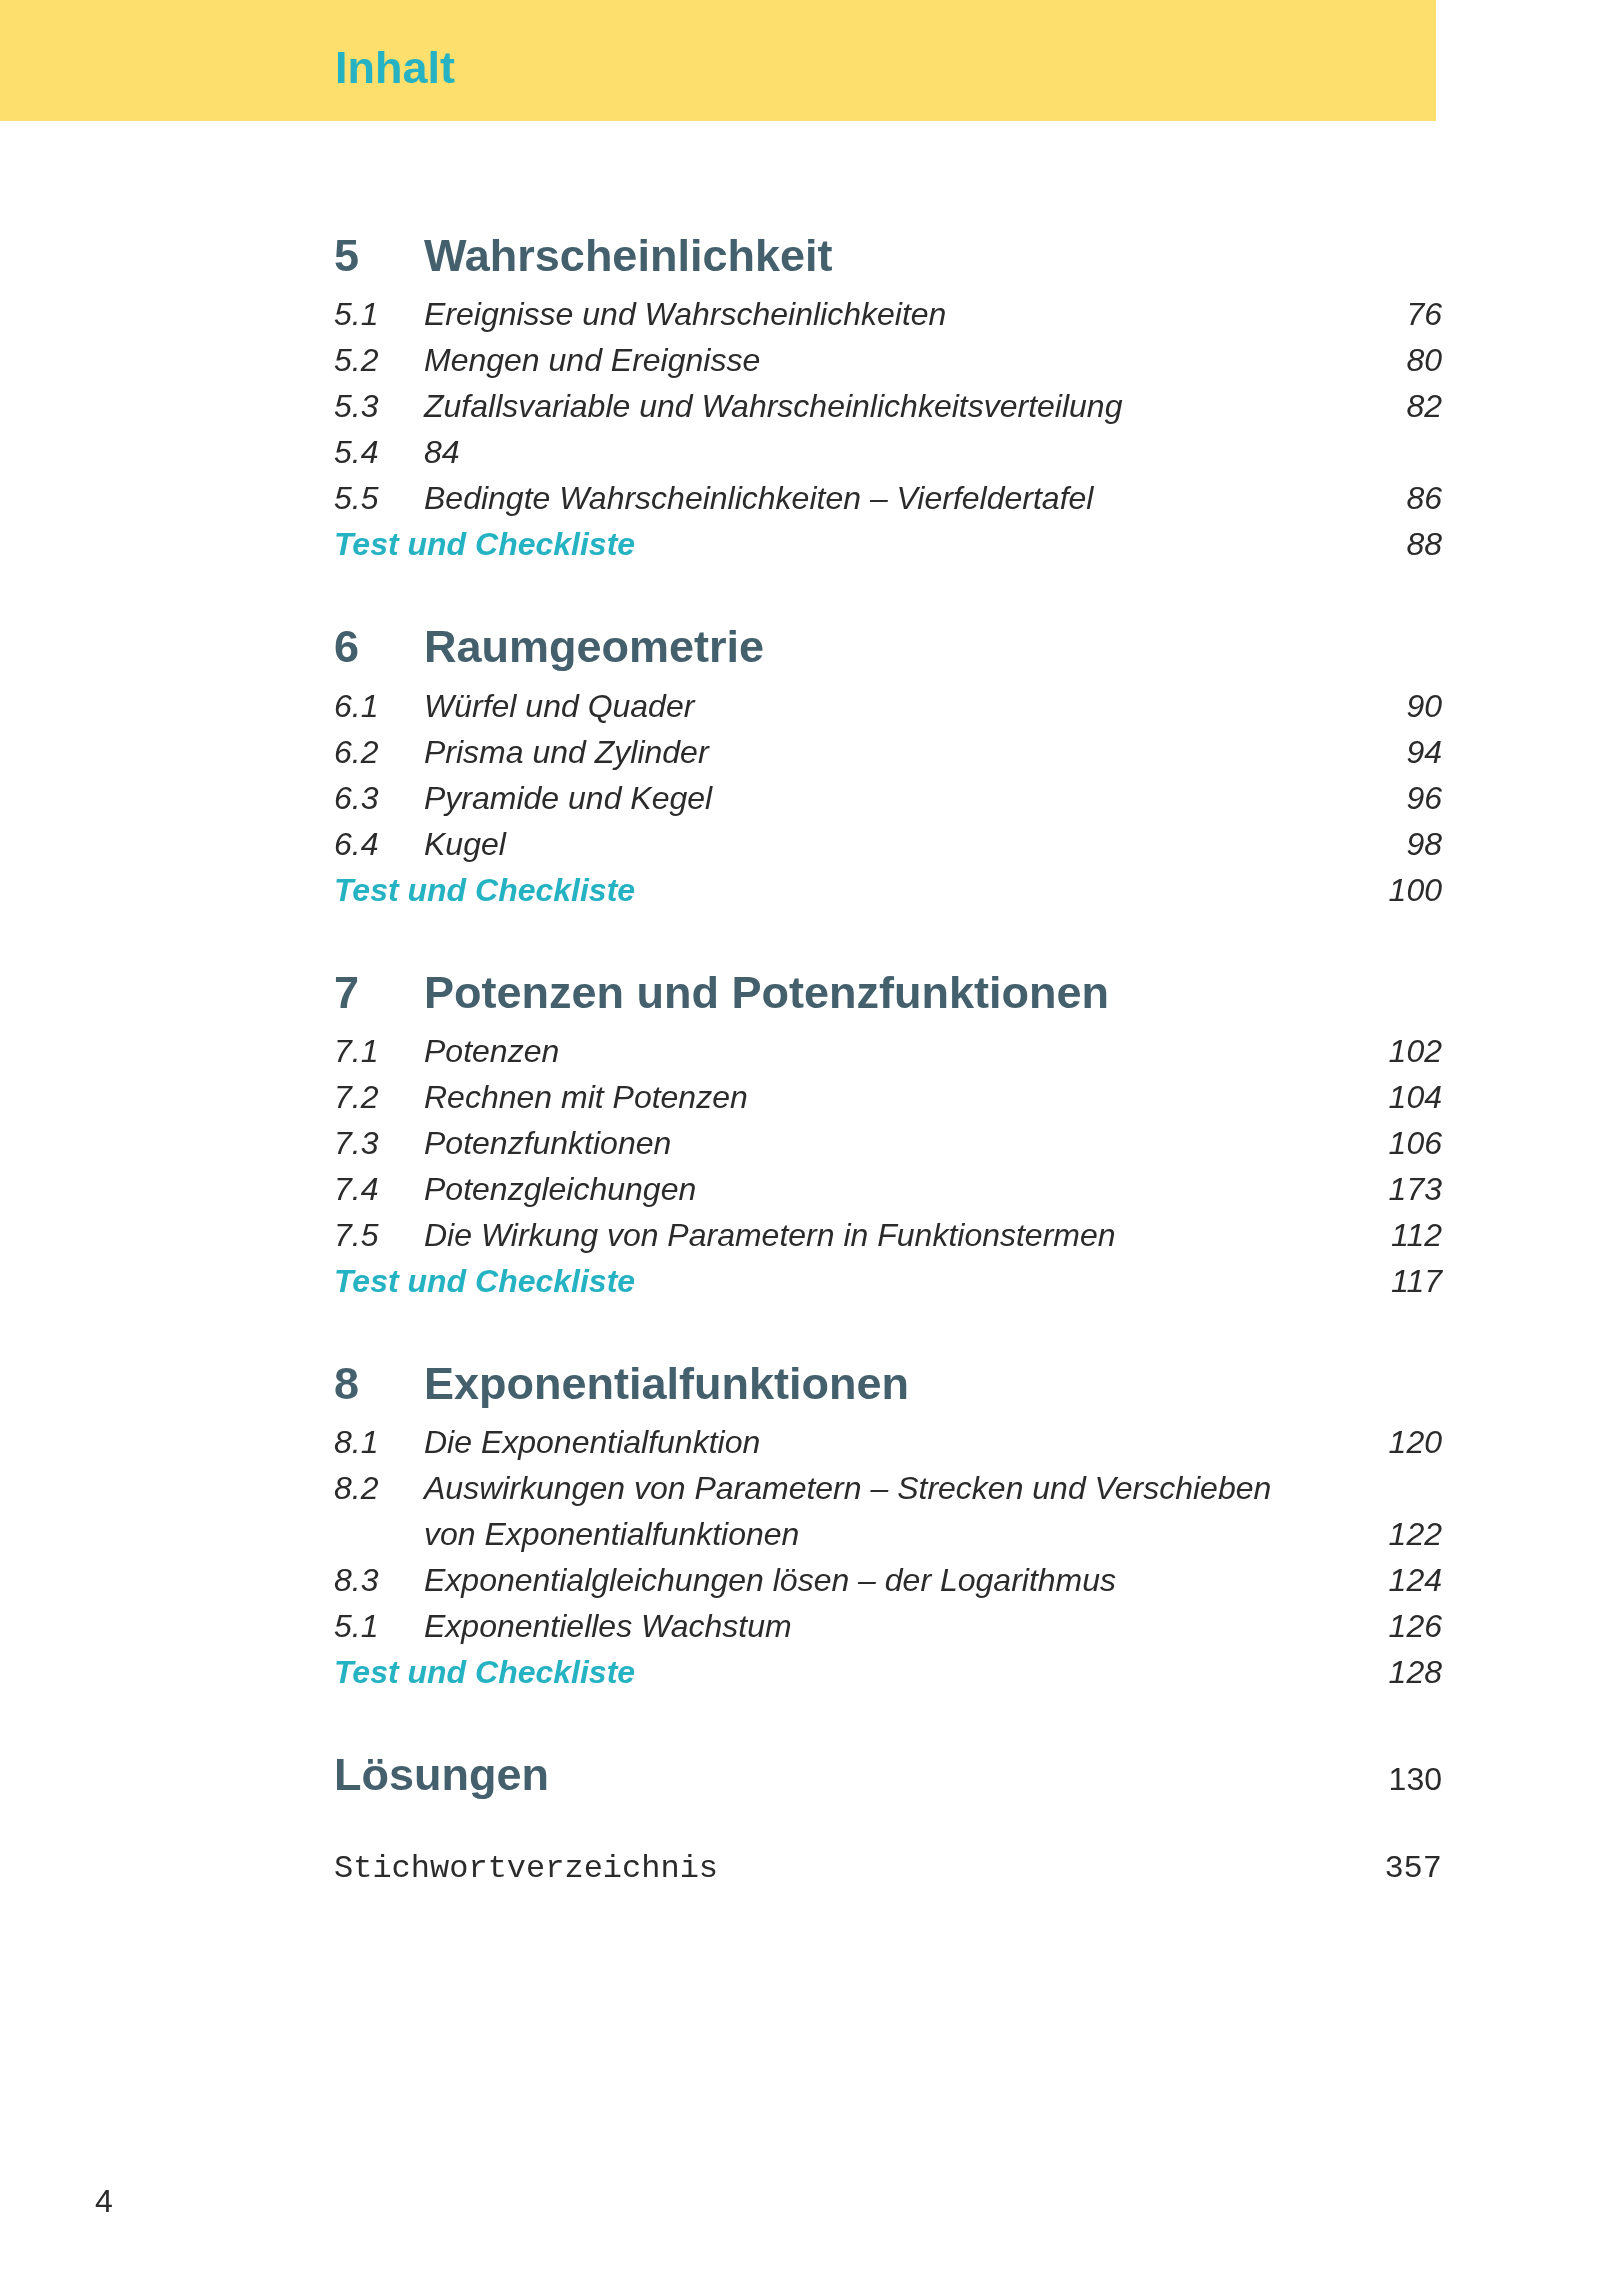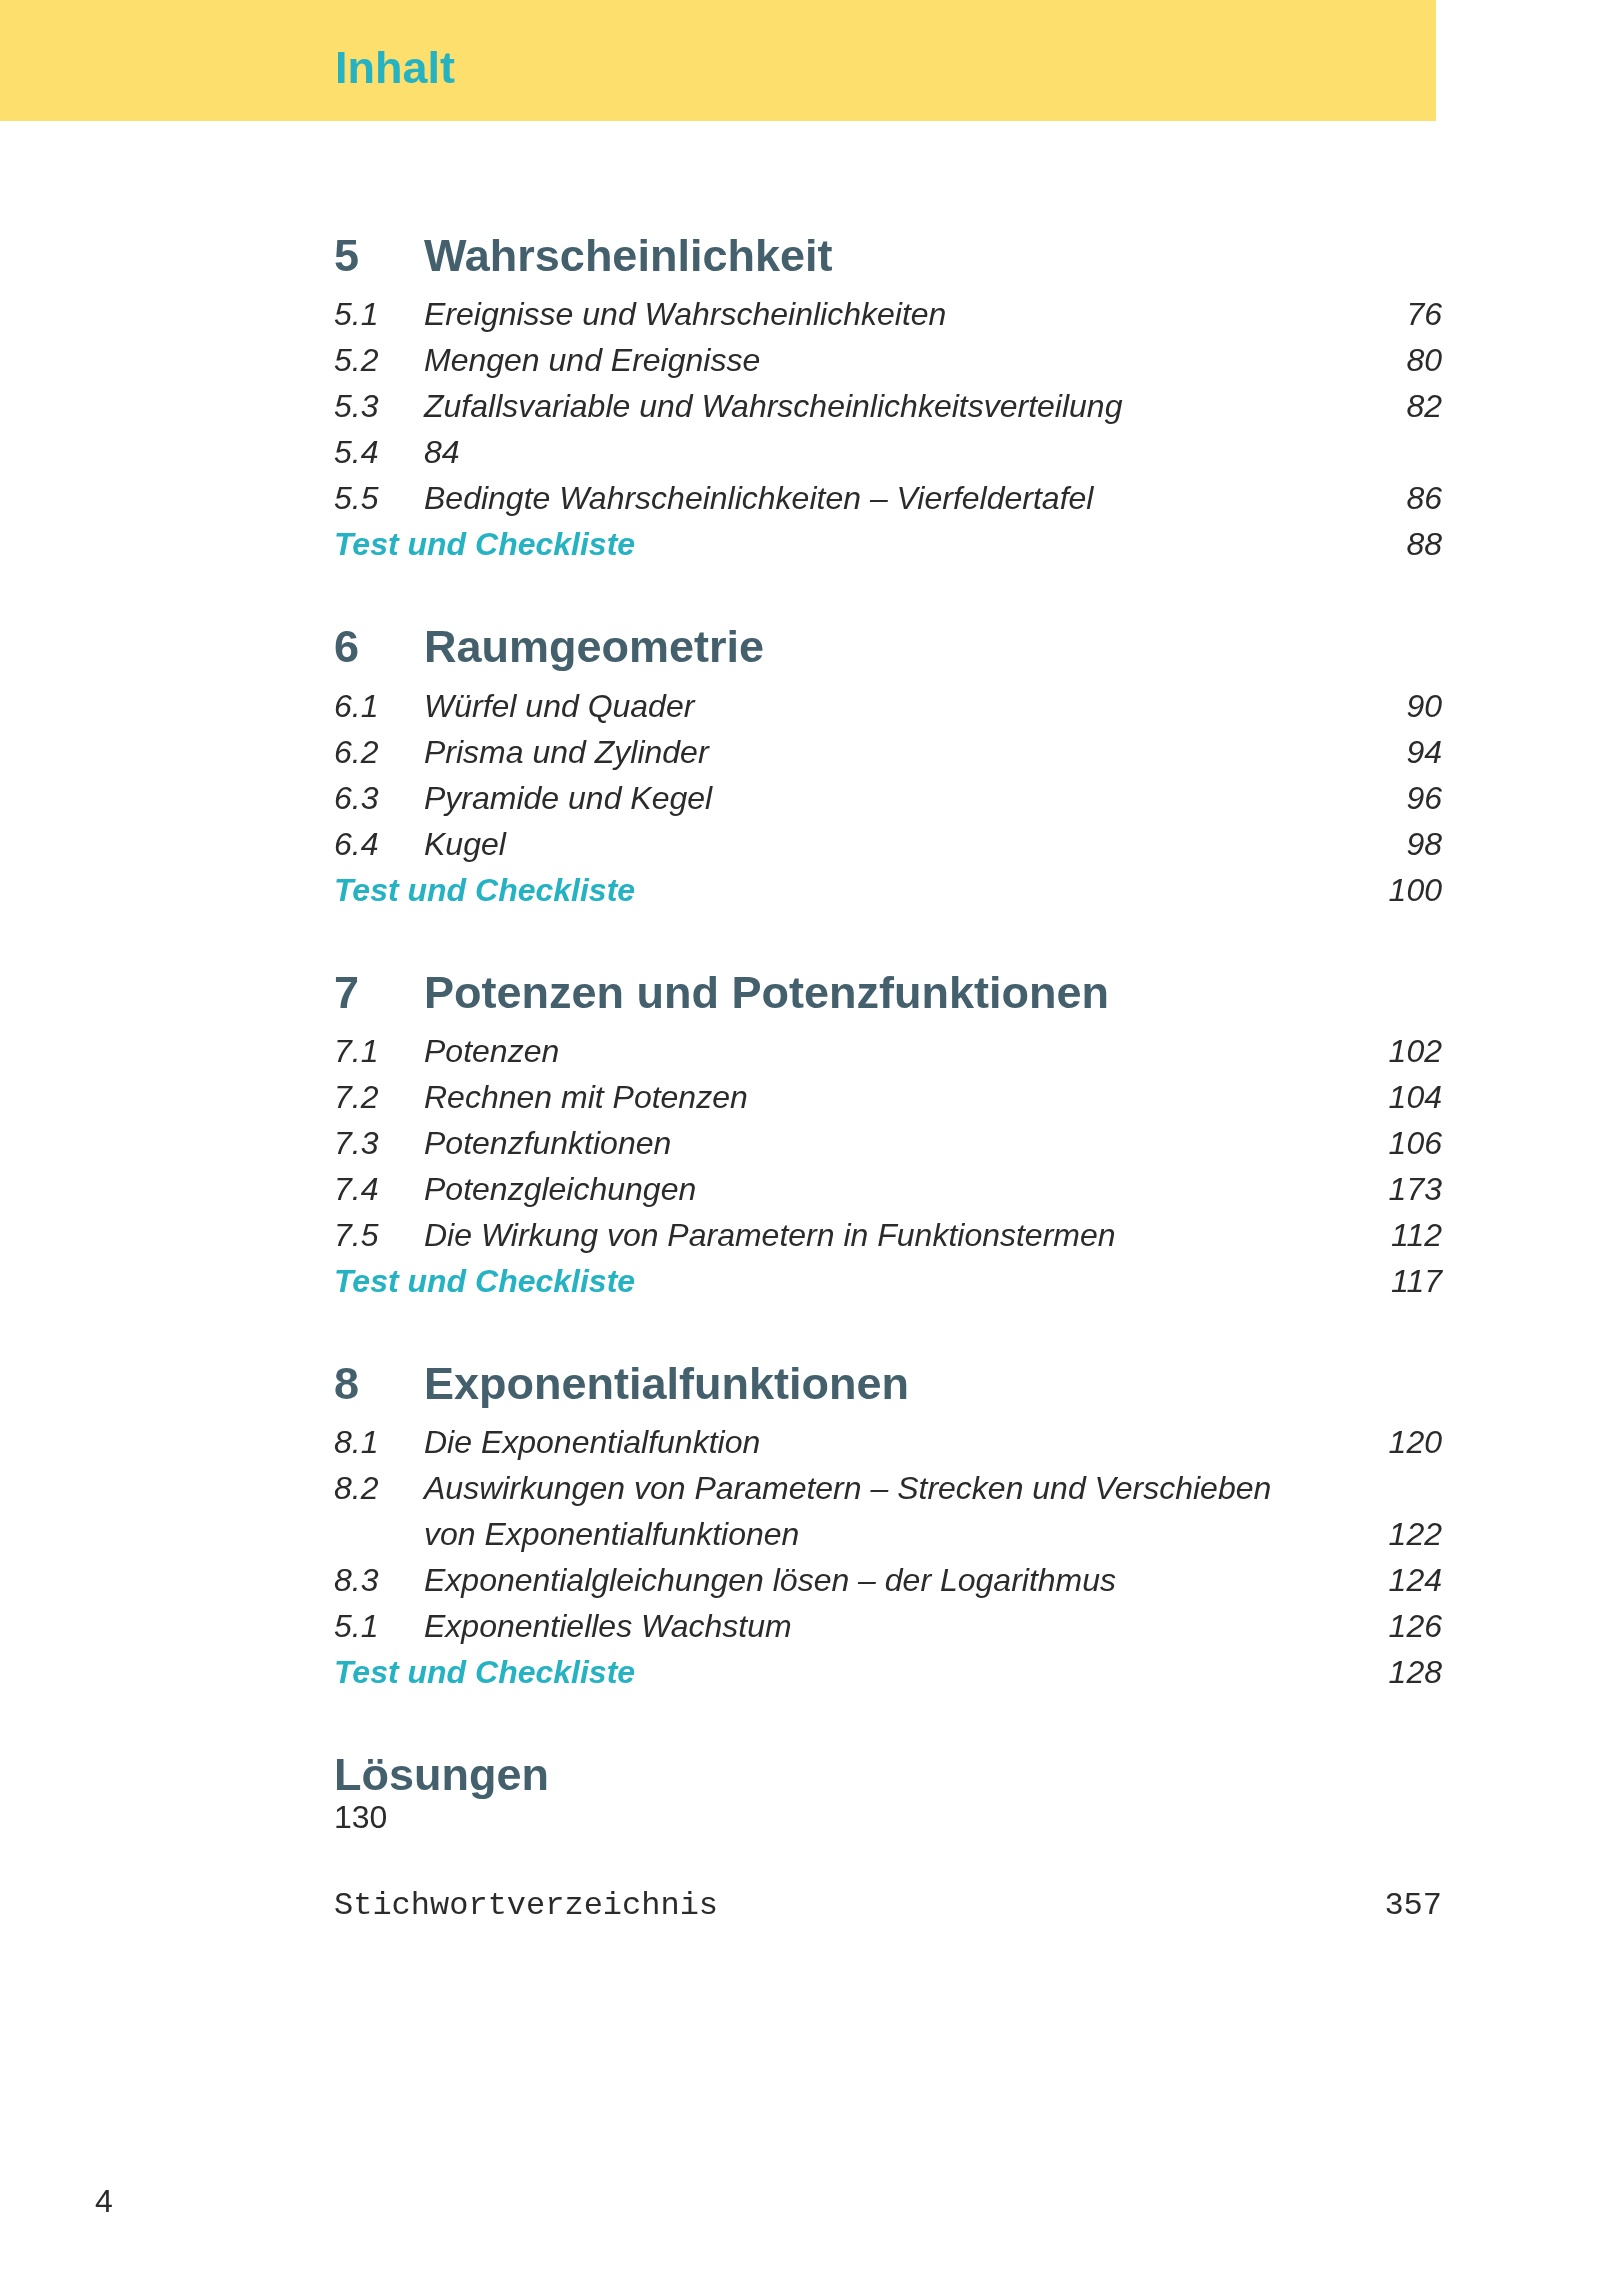--- a/index.html
+++ b/index.html
@@ -68,21 +68,20 @@
   .row .lbl { flex: 1 1 auto; }
   .row .pg  { flex: 0 0 auto; text-align: right; }
 
   .row.tc .lbl { color: #25b2c2; font-weight: bold; }
 
   
   .bm-heading {
     display: flex;
     align-items: baseline;
     margin-top: 45px;
-    flex-direction: column;
   }
   .bm-heading .lbl {
     flex: 1 1 auto;
     font-size: 45px;
     line-height: 48px;
     font-weight: bold;
     color: #44606d;
   }
   .bm-heading .pg { flex: 0 0 auto; font-size: 32px; color: #2b2b2b; }
 

